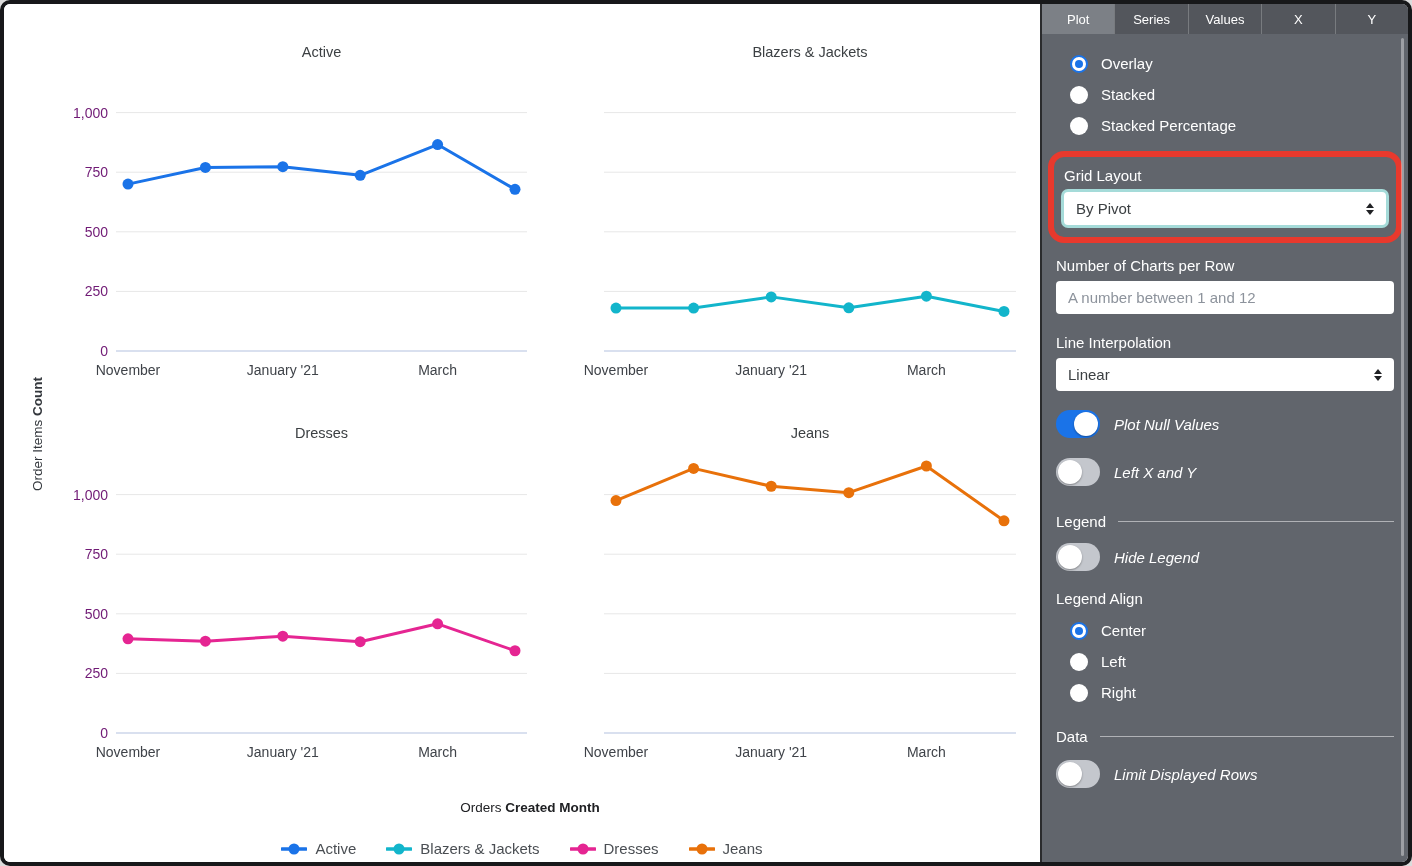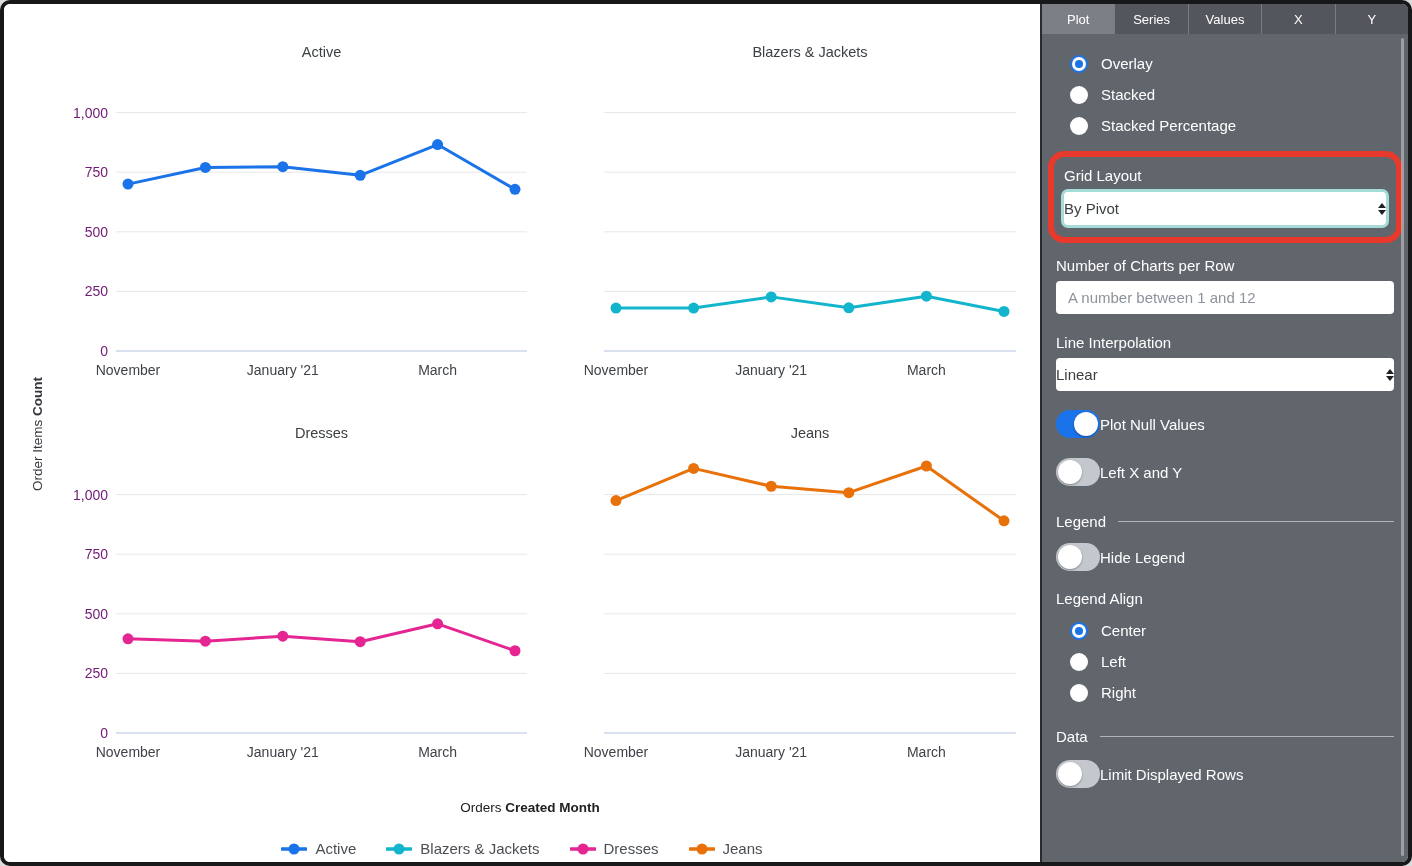--- a/index.html
+++ b/index.html
@@ -29,31 +29,31 @@
   .panel-body{padding:14px 14px 0;color:#fff;font-size:15px;}
   .p-label{margin:4px 0 8px;}
   .radio-row{display:flex;align-items:center;gap:13px;height:31px;padding-left:14px;cursor:pointer;}
   .radio{width:18px;height:18px;border-radius:50%;box-sizing:border-box;background:#fff;position:relative;flex:none;}
   .radio.sel{border:2px solid #1a73e8;}
   .radio.sel::after{content:"";position:absolute;left:50%;top:50%;width:8px;height:8px;margin:-4px 0 0 -4px;
                     border-radius:50%;background:#1a73e8;}
   .highlight-group{position:relative;margin:10px -8px 0;border:6px solid #e8392d;border-radius:16px;
                    padding:6px 10px 12px;}
   .select{height:33px;background:#fff;border-radius:4px;display:flex;align-items:center;
-          justify-content:space-between;padding:0 0;color:#3c4043;cursor:pointer;}
+          justify-content:space-between;padding:0 12px;color:#3c4043;cursor:pointer;}
   .select.focus{box-shadow:0 0 0 3px #a5dbd9;}
   .updown{display:flex;flex-direction:column;align-items:center;gap:2px;}
   .updown i{display:block;width:0;height:0;border-left:4px solid transparent;border-right:4px solid transparent;}
   .updown .up{border-bottom:5px solid #202124;}
   .updown .down{border-top:5px solid #202124;}
   .text-input{width:100%;box-sizing:border-box;height:33px;border:none;border-radius:4px;padding:0 12px;
               font-size:15px;color:#3c4043;background:#fff;outline:none;font-family:inherit;}
   .text-input::placeholder{color:#8d939c;}
   .mt14{margin-top:14px;} .mt20{margin-top:20px;} .mb7{margin-bottom:7px;}
-  .toggle-row{display:flex;align-items:center;margin-top:18px;height:30px;cursor:pointer;}
+  .toggle-row{display:flex;align-items:center;gap:14px;margin-top:18px;height:30px;cursor:pointer;font-style:italic;}
   .toggle{width:44px;height:28px;border-radius:14px;background:#c4c7cd;position:relative;flex:none;}
   .toggle .knob{position:absolute;top:2px;left:2px;width:24px;height:24px;border-radius:50%;background:#fff;
                 box-shadow:0 1px 2px rgba(0,0,0,.35);transition:left .1s;}
   .toggle.on{background:#1a73e8;}
   .toggle.on .knob{left:18px;}
   .sec-header{display:flex;align-items:center;margin-top:26px;}
   .sec-header.tight{margin-top:20px;}
   .sec-line{flex:1;height:1px;background:rgba(255,255,255,.5);margin-left:12px;}
 </style>
 </head>

